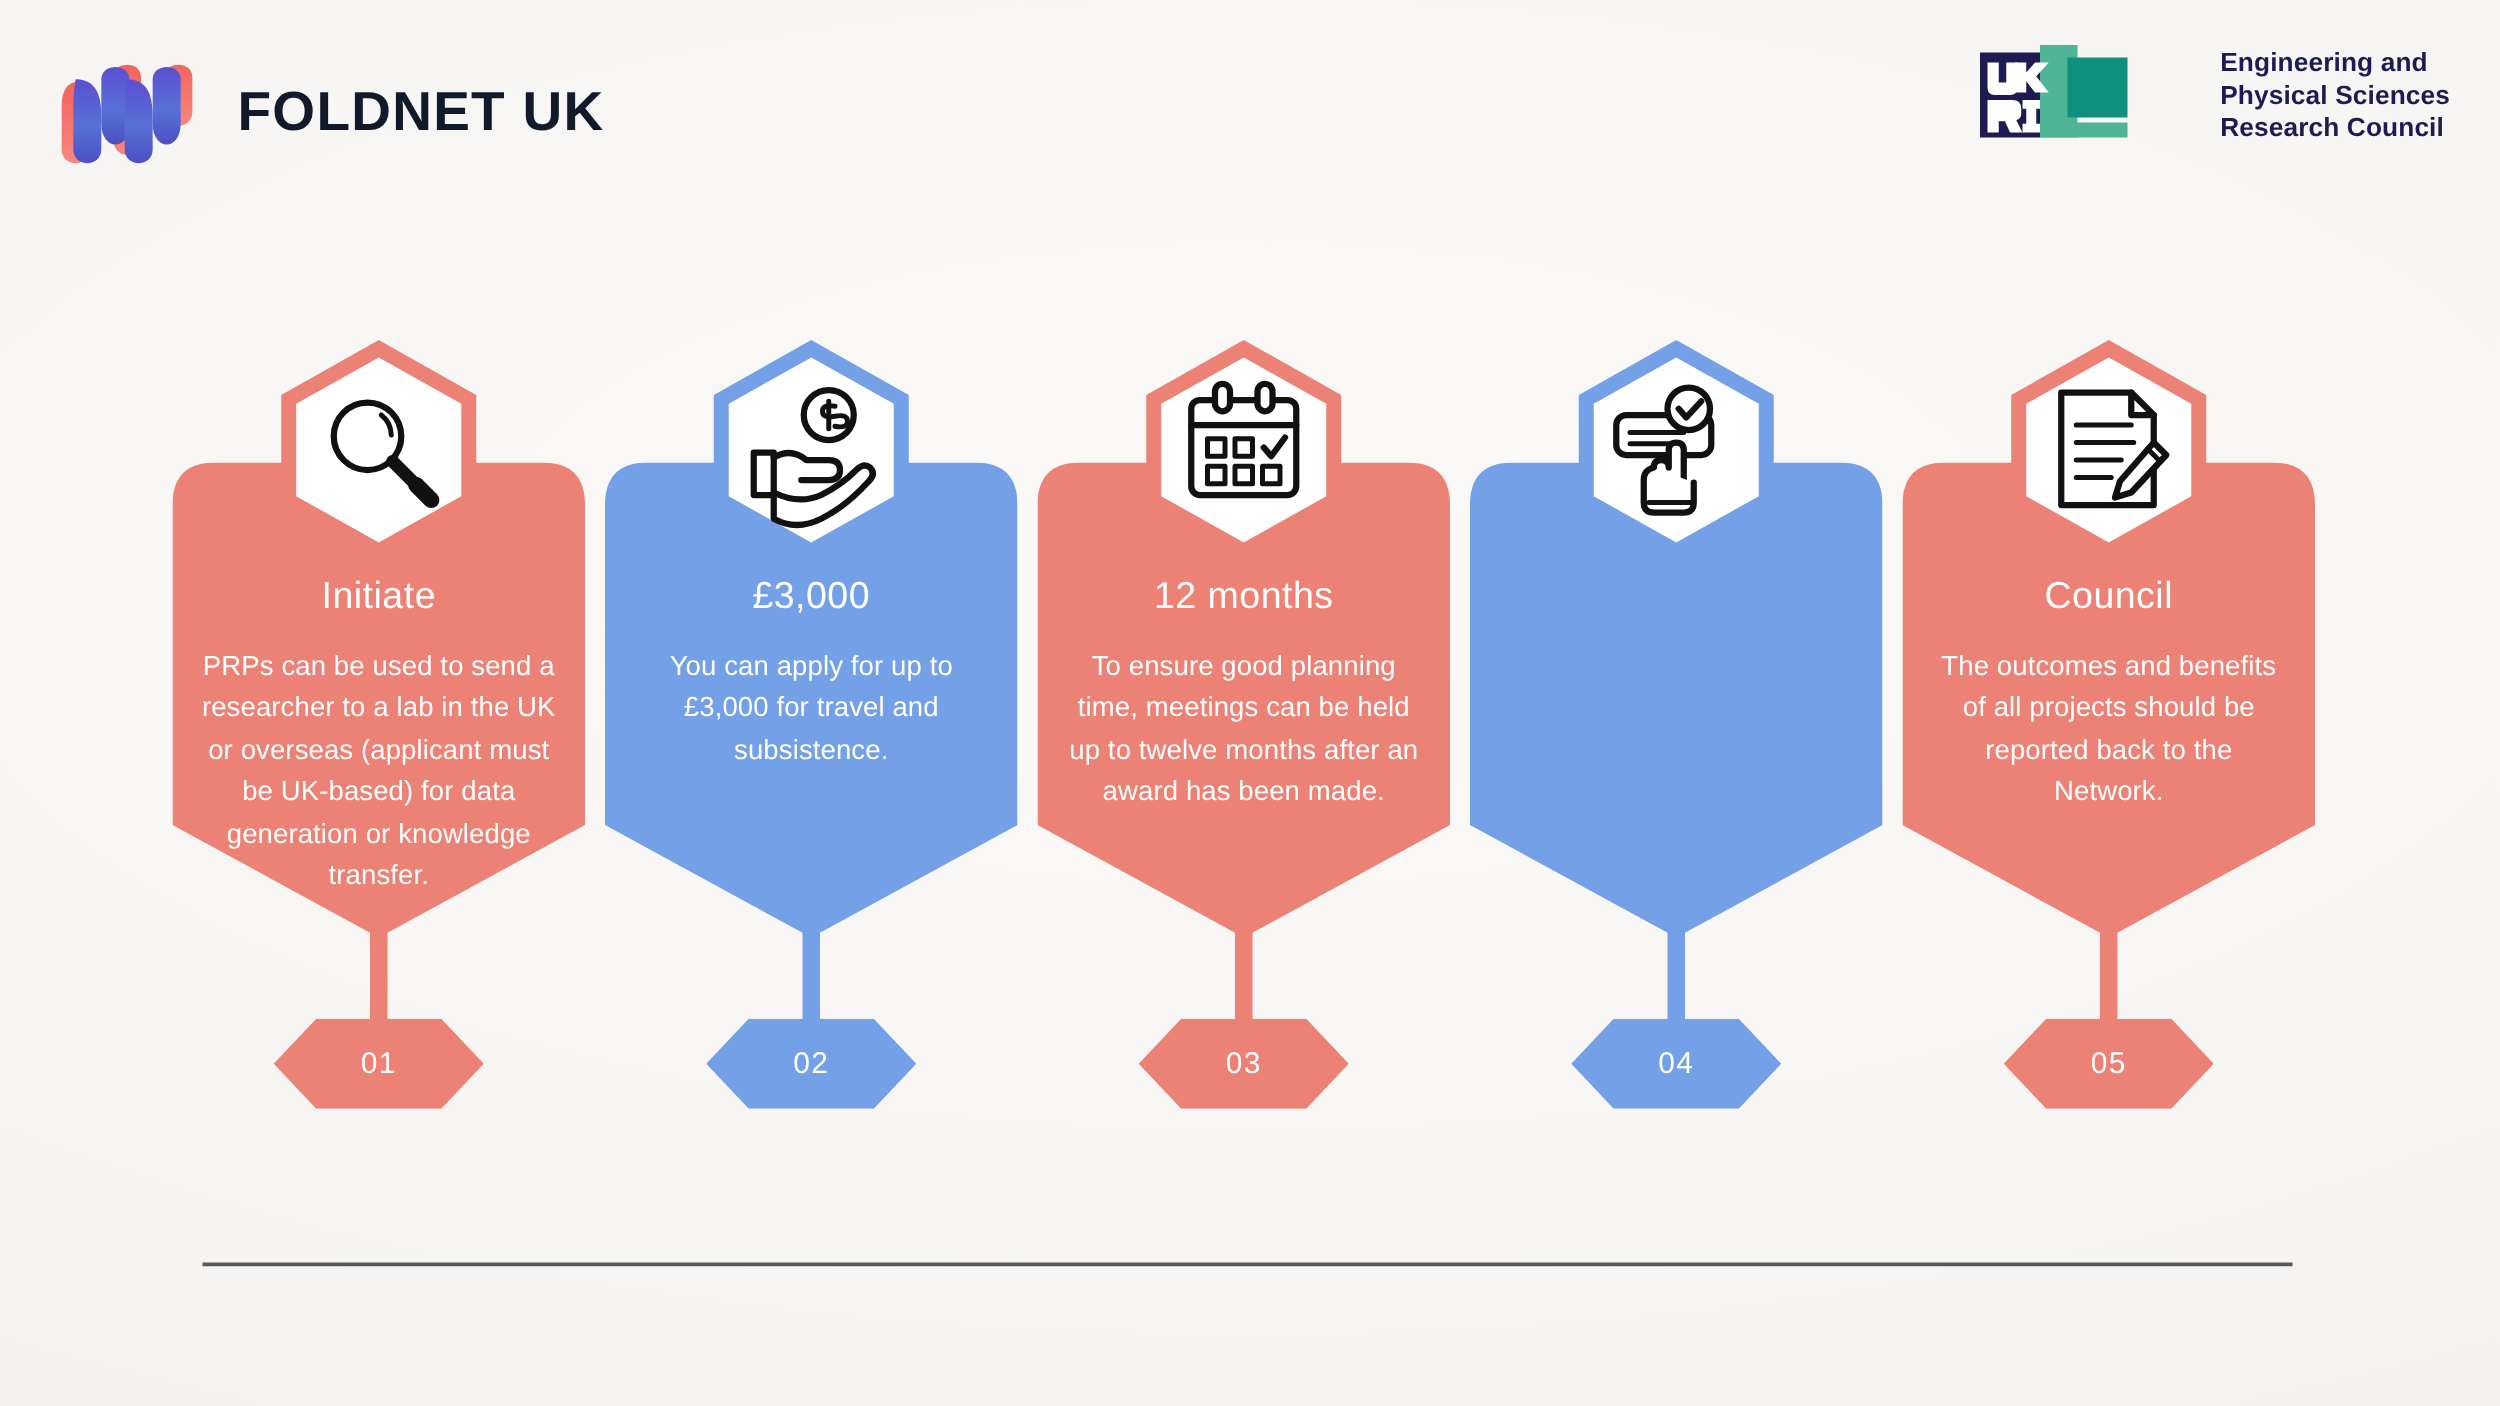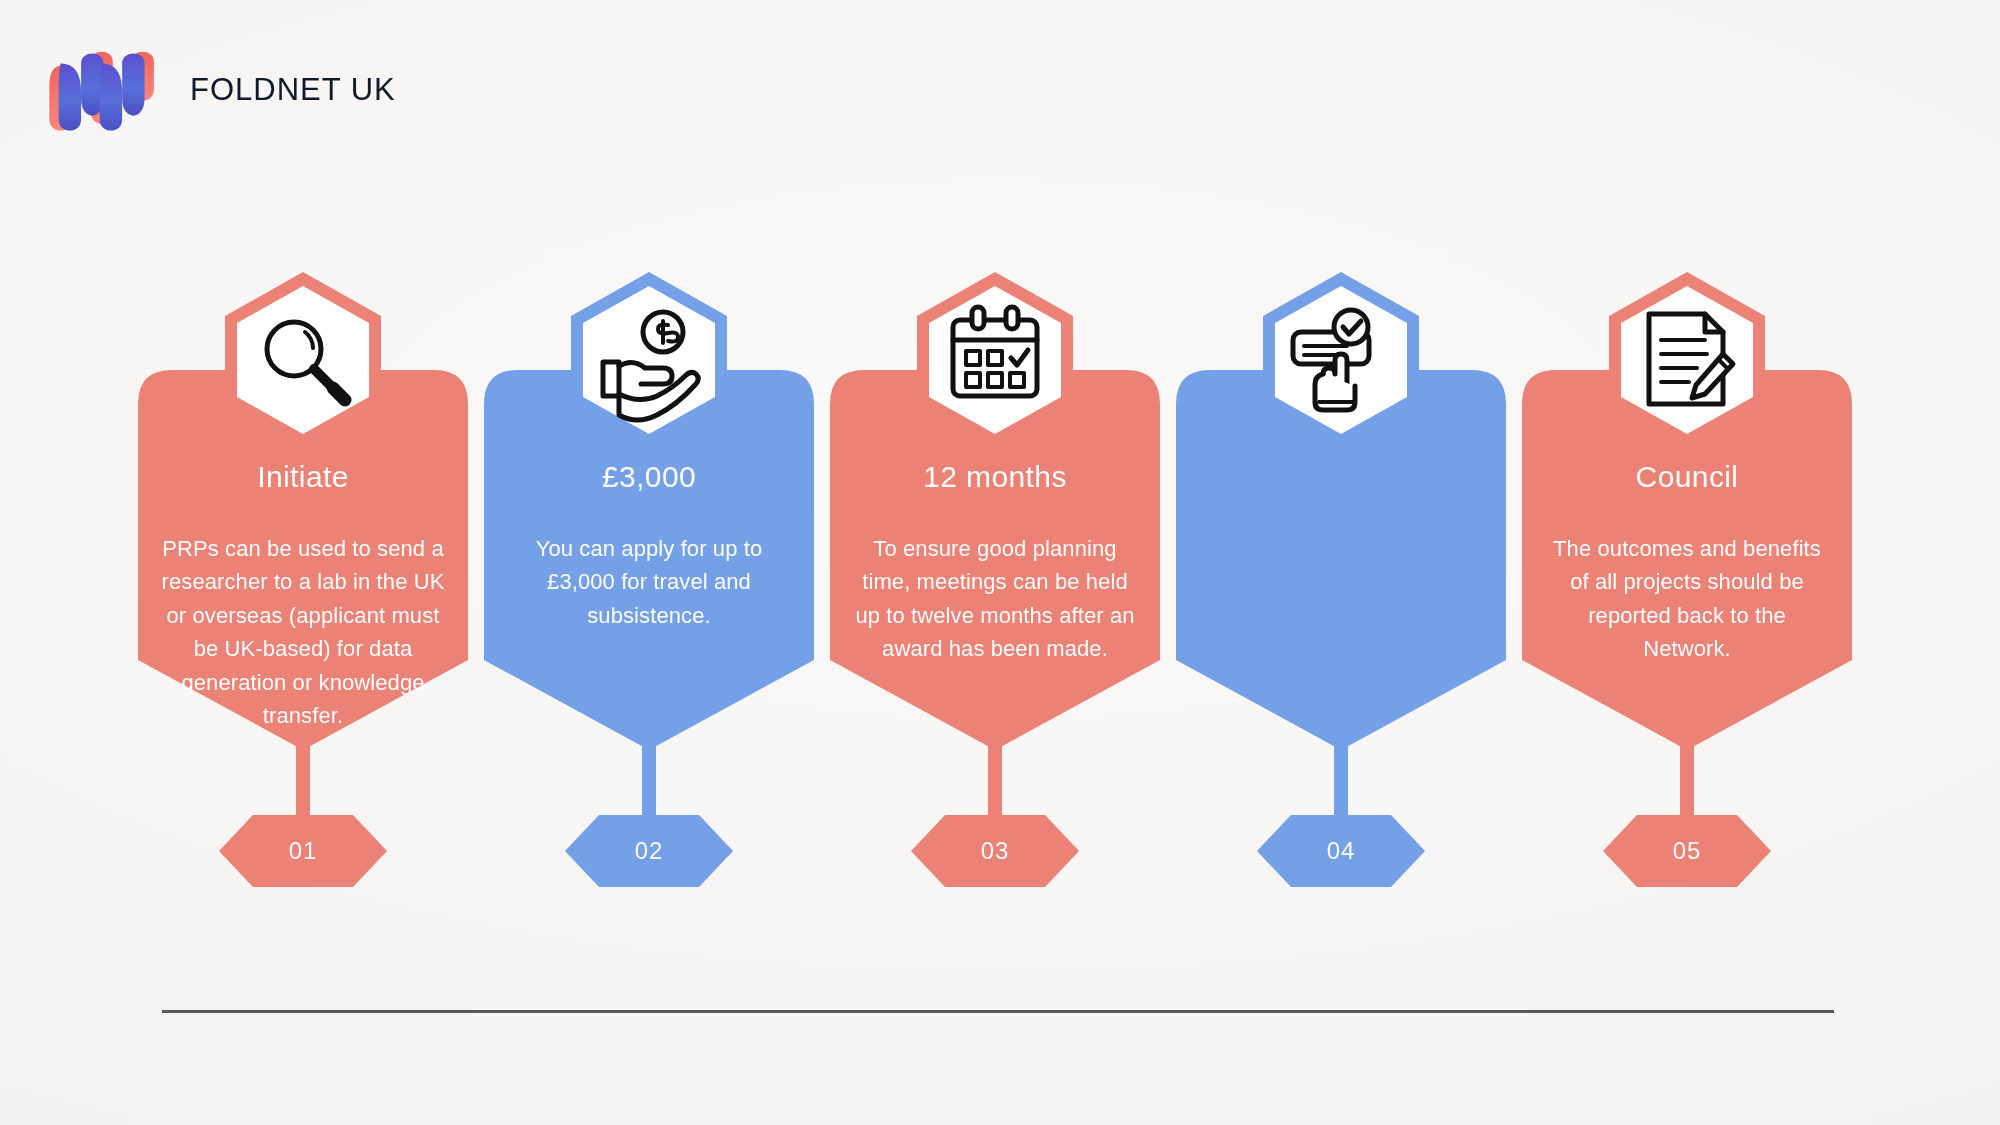--- a/index.html
+++ b/index.html
@@ -29,24 +29,24 @@
 
   
   .logo-foldnet {
     position: absolute;
     left: 40px; top: 30px;
     width: 420px; height: 120px;
     display: flex; align-items: center; gap: 10px;
   }
   .foldnet-mark { width: 140px; height: 100px; flex: none; }
   .foldnet-word {
-    font-size: 31px;
+    font-size: 44px;
     letter-spacing: 1px;
     color: #101a2b;
-    font-weight: 400;
+    font-weight: 700;
     font-family: "Liberation Sans", sans-serif;
     white-space: nowrap;
   }
 
   .title-block {
     position: absolute;
     left: 0; right: 0; top: 110px;
     text-align: center;
   }
   .main-title {
@@ -127,21 +127,21 @@
     top: 90px;
     padding: 0 22px;
     text-align: center;
     z-index: 4;
     color: #ffffff;
   }
   .card-heading {
     font-size: 30px;
     font-weight: 400;
     letter-spacing: 0.4px;
-    margin-bottom: 38px;
+    margin-bottom: 22px;
   }
   .card-desc {
     font-size: 22px;
     font-weight: 400;
     line-height: 1.52;
     letter-spacing: 0.1px;
   }
 
   
   .stem {
@@ -215,20 +215,41 @@
 
       <path d="M22 24 C44 24 44 46 44 60 L44 84 C44 100 20 100 20 84 L20 46 C20 34 22 24 22 24 Z" fill="url(#gBlue)"></path>
       <path d="M44 24 C44 10 68 10 68 24 L68 62 C68 86 44 86 44 62 Z" fill="url(#gBlue)"></path>
       <path d="M66 24 C88 24 88 46 88 60 L88 84 C88 100 64 100 64 84 L64 46 C64 34 66 24 66 24 Z" fill="url(#gBlue)"></path>
       <path d="M88 24 C88 10 112 10 112 24 L112 62 C112 86 88 86 88 62 Z" fill="url(#gBlue)"></path>
     </svg>
     <div class="foldnet-word">FOLDNET UK</div>
   </div>
 
 
+  <div class="logo-ukri">
+    <svg class="ukri-mark" viewBox="0 0 178 82">
+      <rect x="48" y="4" width="30" height="74" fill="#4fb395"></rect>
+      <rect x="48" y="66" width="70" height="12" fill="#4fb395"></rect>
+      <rect x="70" y="14" width="48" height="48" fill="#0f8f7d"></rect>
+      <rect x="0" y="10" width="48" height="68" fill="#1e1b52"></rect>
+      <g fill="#ffffff">
+
+        <path d="M6 18 h9 v16 h6 v-16 h9 v20 q0 6 -6 6 h-12 q-6 0 -6 -6 z"></path>
+
+        <path d="M28 18 h9 v8 l7 -8 h11 l-10 11 l10 13 h-11 l-7 -9 v9 h-9 z"></path>
+
+        <path d="M6 48 h20 q7 0 7 7 v4 q0 4 -4 5 l5 10 h-10 l-4 -9 h-5 v9 h-9 z M15 55 h8 v4 h-8 z"></path>
+
+        <path d="M34 48 h14 v7 h-3 v12 h3 v7 h-14 v-7 h3 v-12 h-3 z"></path>
+      </g>
+    </svg>
+    <div class="ukri-text">Engineering and
+Physical Sciences
+Research Council</div>
+  </div>
 
   <div class="cards">
 
     <div class="card" style="left:138px">
       <div class="card-body">
         <svg class="card-body-shape" viewBox="0 0 330 380" preserveAspectRatio="none">
           <path d="M34 0 H296 Q330 0 330 34 V290 L165 380 L0 290 V34 Q0 0 34 0 Z" fill="#ec8175"></path>
         </svg>
         <div class="card-text">
           <div class="card-heading">Initiate</div>

